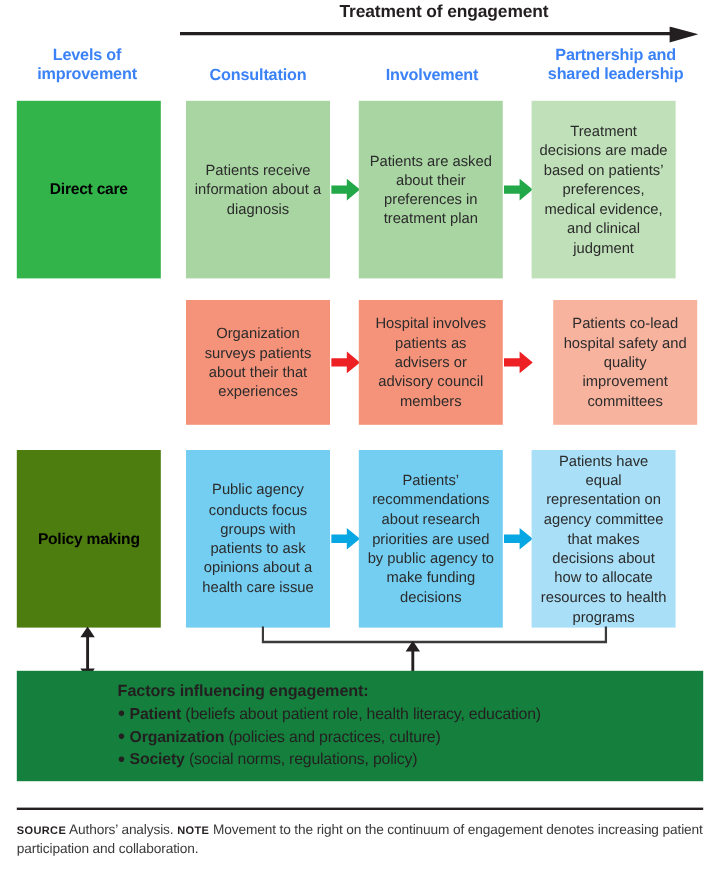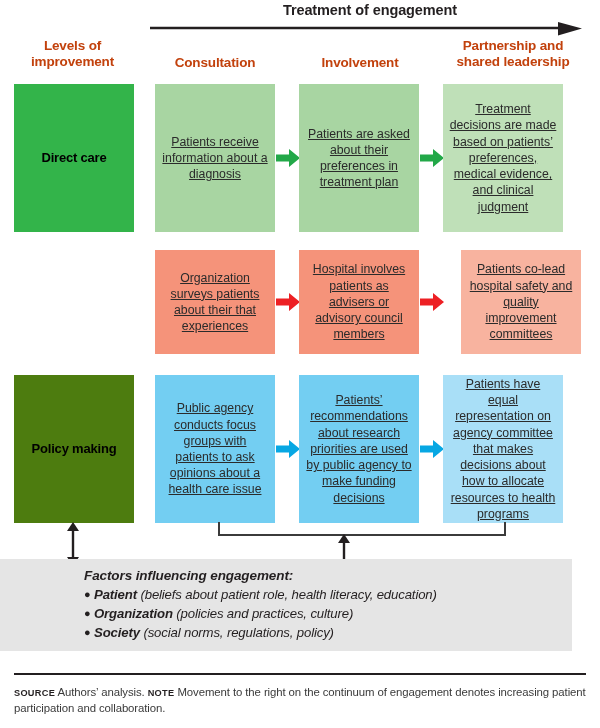--- a/index.html
+++ b/index.html
@@ -36,21 +36,21 @@
     height: 14px;
   }
 
   
   .col-head {
     position: absolute;
     text-align: center;
     font-size: 13.5px;
     font-weight: bold;
     line-height: 1.22;
-    color: #c2410c;
+    color: #3b82f6;
     letter-spacing: -0.15px;
   }
   #head-levels   { left: 10px;  top: 38px; width: 125px; }
   #head-consult  { left: 155px; top: 55px; width: 120px; }
   #head-involve  { left: 300px; top: 55px; width: 120px; }
   #head-partner  { left: 443px; top: 38px; width: 140px; }
 
   
   .row { position: absolute; left: 0; width: 600px; }
   #row-direct { top: 84px;  height: 148px; }
@@ -83,21 +83,20 @@
     width: 120px;
     display: flex;
     align-items: center;
     justify-content: center;
     text-align: center;
     font-size: 12.3px;
     line-height: 1.32;
     color: #2b2b2b;
     box-sizing: border-box;
     padding: 5px 6px;
-    text-decoration: underline;
   }
   .cell.c1 { left: 155px; }
   .cell.c2 { left: 299px; }
   .cell.c3 { left: 443px; }
 
   .arrow {
     position: absolute;
     width: 24px;
     height: 20px;
     top: 50%;
@@ -129,27 +128,26 @@
     position: absolute;
     width: 16px;
     height: 44px;
   }
   #vdouble-left  { left: 65px;  top: 522px; }
   #vdouble-mid   { left: 336px; top: 534px; }
 
   
   #factors-panel {
     position: absolute;
-    left: 0;
+    left: 14px;
     top: 559px;
     width: 572px;
     height: 92px;
-    background: #e5e5e5;
+    background: #15803d;
     box-sizing: border-box;
-    font-style: italic;
   }
   #factors-title {
     position: absolute;
     left: 84px;
     top: 9px;
     font-size: 13.5px;
     font-weight: bold;
     color: #231f20;
     letter-spacing: -0.1px;
   }

